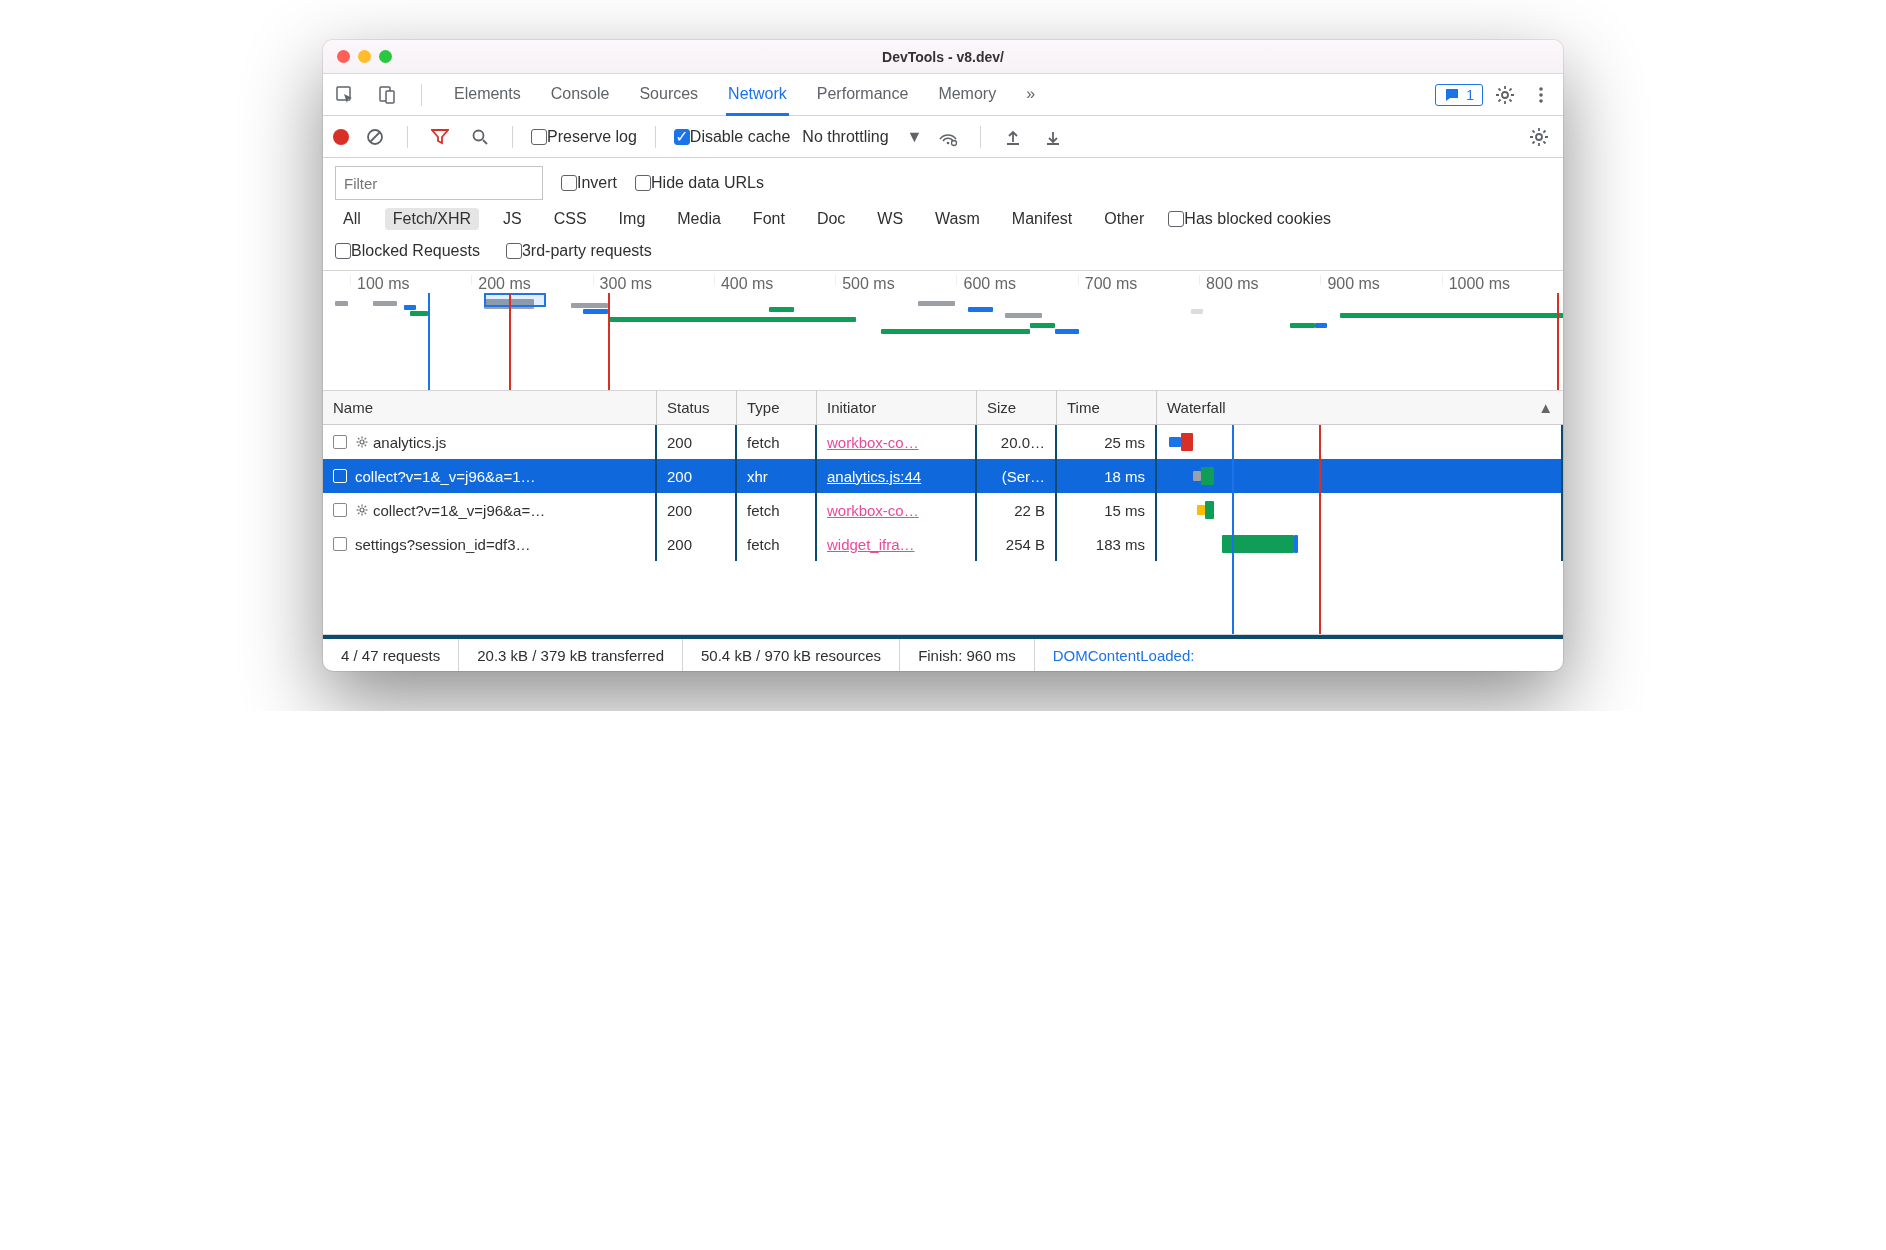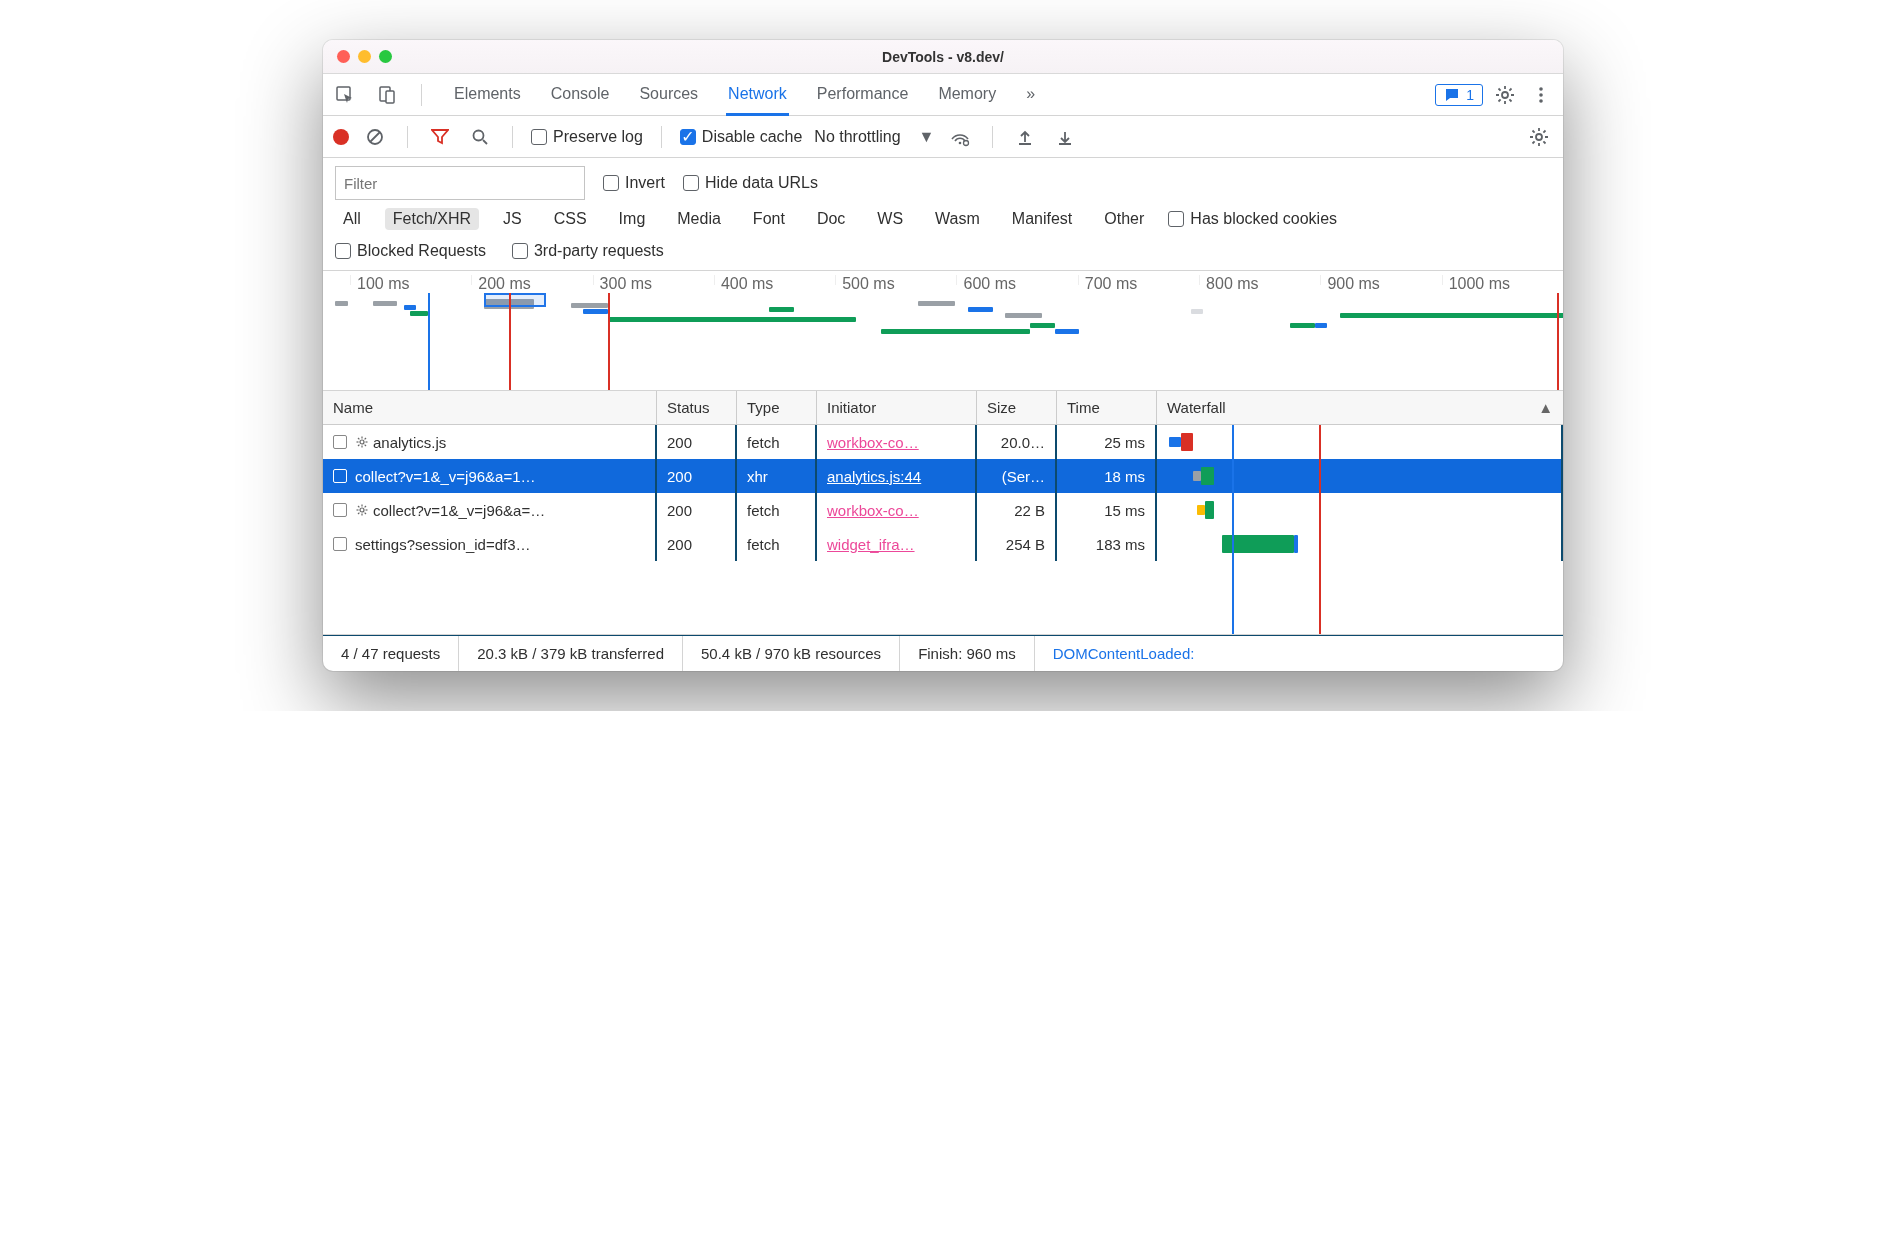--- a/index.html
+++ b/index.html
@@ -13,27 +13,27 @@
 .tabbar { height:42px; display:flex; align-items:center; border-bottom:1px solid #d4d4d4; padding:0 8px; gap:14px; color:#5f6368; }
 .ico { display:inline-flex; align-items:center; justify-content:center; width:28px; height:28px; color:#5f6368; cursor:pointer; }
 .sep { width:1px; height:22px; background:#d4d4d4; margin:0 6px; }
 .tabs { display:flex; gap:26px; margin-left:10px; font-size:16px; }
 .tab { color:#5f6368; cursor:pointer; padding:10px 2px; }
 .tab.active { color:#1a73e8; border-bottom:3px solid #1a73e8; margin-bottom:-2px; }
 .tabbar .right { margin-left:auto; display:flex; align-items:center; gap:8px; }
 .badge { border:1px solid #1a73e8; border-radius:3px; padding:2px 8px; display:flex; align-items:center; gap:6px; color:#1a73e8; font-size:14px; cursor:pointer; }
 .toolbar { height:42px; display:flex; align-items:center; padding:0 10px; gap:12px; border-bottom:1px solid #d4d4d4; font-size:16px; color:#303030; }
 .rec { width:16px; height:16px; border-radius:50%; background:#d93025; cursor:pointer; }
-.cb { display:flex; align-items:center; gap:6px; }
+.cb { display:flex; align-items:center; }
 .cbox { width:16px; height:16px; border:1.5px solid #5f6368; border-radius:3px; display:inline-flex; align-items:center; justify-content:center; background:#fff; cursor:pointer; }
 .cbox.checked { background:#1a73e8; border-color:#1a73e8; color:#fff; }
 .select { display:flex; align-items:center; gap:4px; cursor:pointer; }
 .toolbar .spacer{flex:1}
 .filterbar { padding:8px 12px 4px; display:flex; align-items:center; gap:18px; font-size:16px; color:#303030; }
-.filter-input { width:250px; height:28px; border:1px solid #c4c4c4; padding:16px 8px; font-size:15px; color:#666; }
+.filter-input { width:208px; height:28px; border:1px solid #c4c4c4; padding:16px 8px; font-size:15px; color:#666; }
 .typebar { padding:4px 12px 8px; display:flex; align-items:center; gap:16px; font-size:16px; color:#303030; flex-wrap:wrap; }
 .chip { padding:2px 8px; border-radius:4px; cursor:pointer; }
 .chip.active { background:#e5e5e5; }
 .morefilters { padding:4px 12px 10px; display:flex; align-items:center; gap:26px; font-size:16px; color:#303030; border-bottom:1px solid #d4d4d4; }
 .overview { height:120px; border-bottom:1px solid #d4d4d4; position:relative; background:#fff; }
 .ticks { position:absolute; top:4px; left:0; right:0; display:flex; font-size:16px; color:#666;margin-left:27px; }
 .tick { flex:1; padding-left:6px; border-left:1px solid #eee; height:10px; }
 .ov-body { position:absolute; top:22px; left:0; right:0; bottom:0; }
 .ov-bar { position:absolute; height:5px; border-radius:1px; }
 .vline { position:absolute; top:22px; bottom:0; width:2px; }
@@ -46,21 +46,21 @@
 .row.sel { background:#1069dc; color:#fff; }
 .row.sel .initiator { color:#fff; }
 .row>div { padding:0 10px; border-right:2px solid #0c4a6e; height:100%; display:flex; align-items:center; overflow:hidden; white-space:nowrap; text-overflow:ellipsis; }
 .col-name{width:334px}.col-status{width:80px}.col-type{width:80px}.col-init{width:160px}.col-size{width:80px;justify-content:flex-end}.col-time{width:100px;justify-content:flex-end}.col-wf{flex:1;position:relative;border-right:none}
 .initiator { color:#ec4899; text-decoration:underline; }
 .gear-glyph { display:inline-flex; width:14px; height:14px; margin-right:4px; align-items:center; justify-content:center; color:#666; }
 .sm-cbox { width:14px; height:14px; border:1.5px solid #888; border-radius:2px; margin-right:8px; flex-shrink:0; }
 .row.sel .sm-cbox { border-color:#fff; }
 .wf-vline { position:absolute; top:0; bottom:0; width:2px; }
 .wf-bar { position:absolute; height:18px; top:8px; border-radius:1px; }
-.statusbar { height:36px; display:flex; align-items:center; font-size:15px; color:#303030; border-top:1px solid #0c4a6e; }
+.statusbar { height:36px; display:flex; align-items:center; font-size:15px; color:#303030; border-top:4px solid #0c4a6e; }
 .statusbar span { padding:0 18px; border-right:1px solid #d4d4d4; height:100%; display:flex; align-items:center; }
 .statusbar .dcl { color:#1a73e8; }
 </style>
 </head>
 <body>
 
 <div class="window">
 
   <div class="titlebar">
     <div class="traffic">

